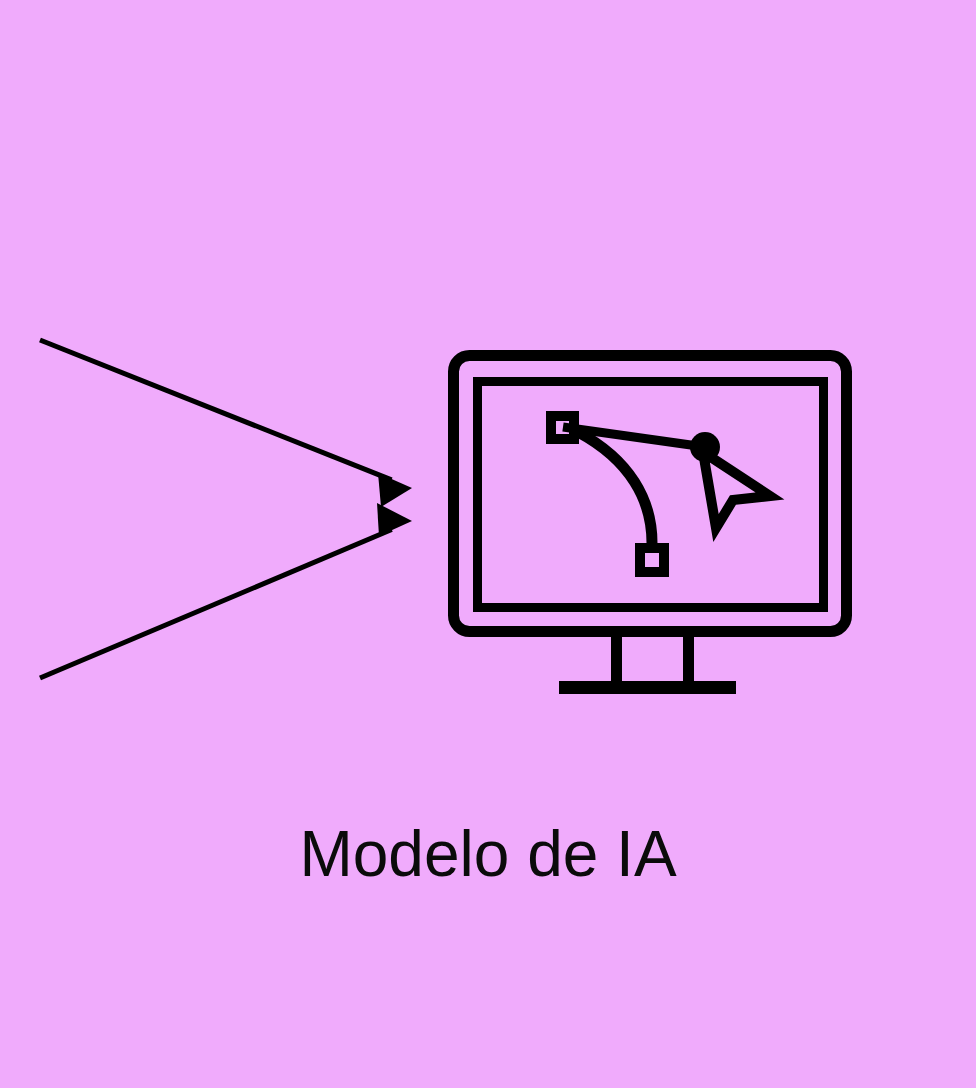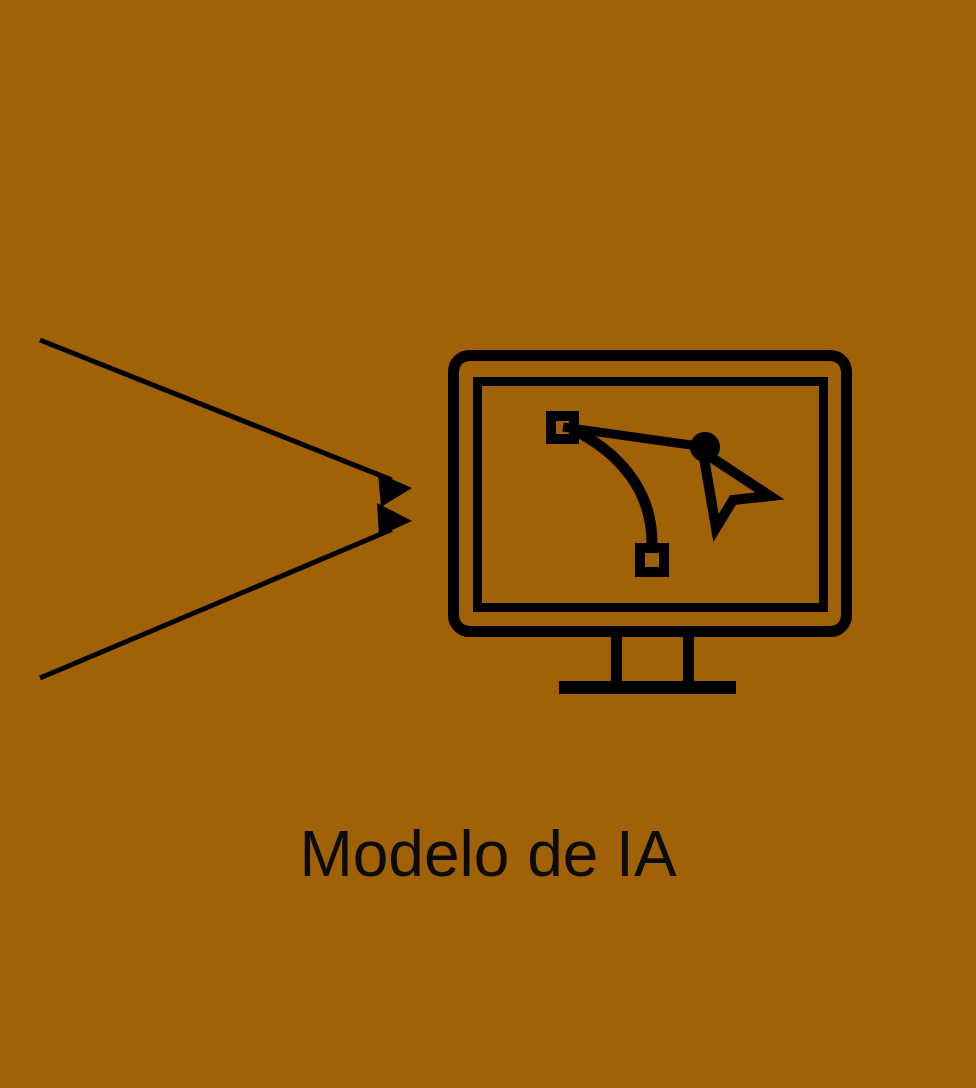--- a/index.html
+++ b/index.html
@@ -15,21 +15,21 @@
     overflow: hidden;
     font-family: "Liberation Sans", sans-serif;
     -webkit-font-smoothing: antialiased;
   }
   #diagram-canvas {
     position: absolute;
     left: 0;
     top: 0;
     width: 976px;
     height: 1088px;
-    background: #a16207;
+    background: #f0abfc;
   }
   #diagram-svg {
     position: absolute;
     left: 0;
     top: 0;
     display: block;
   }
   .caption-layer {
     position: absolute;
     left: 0;

